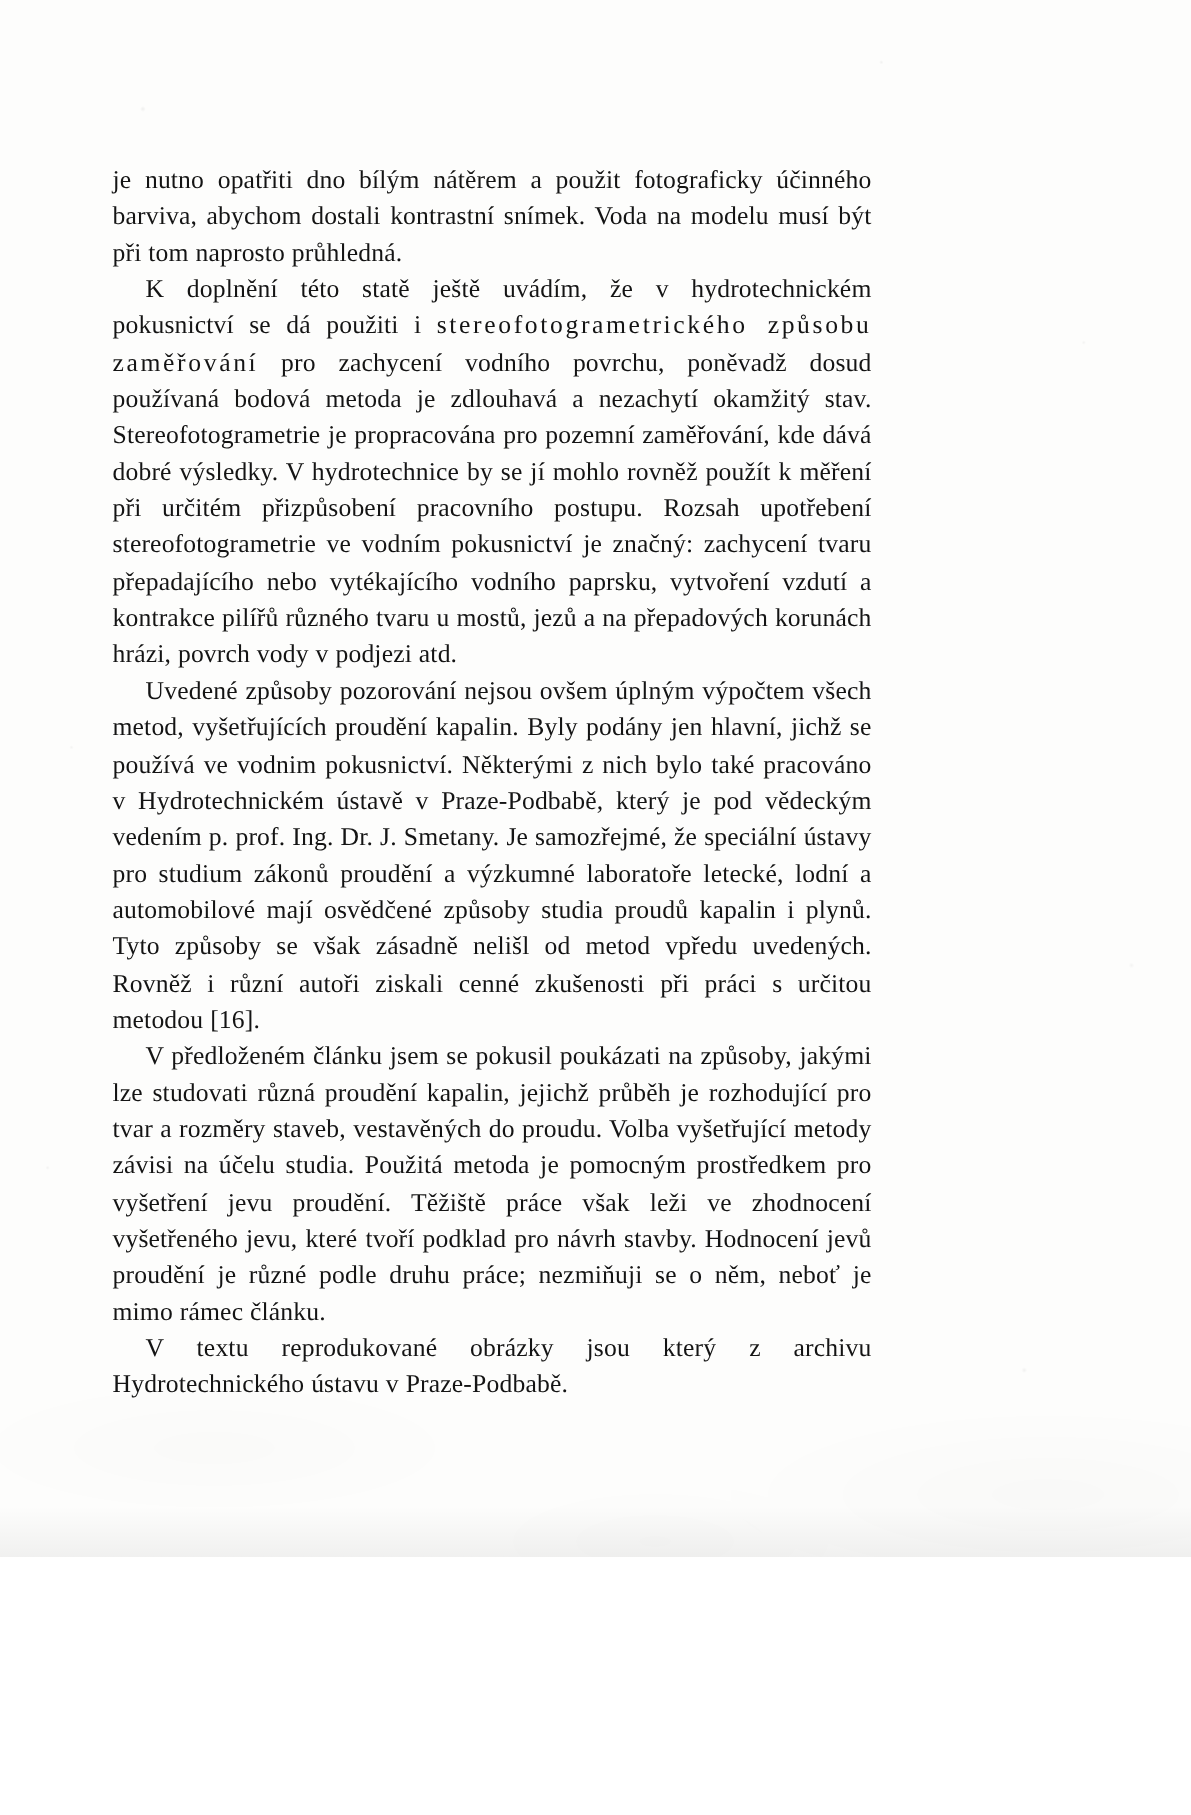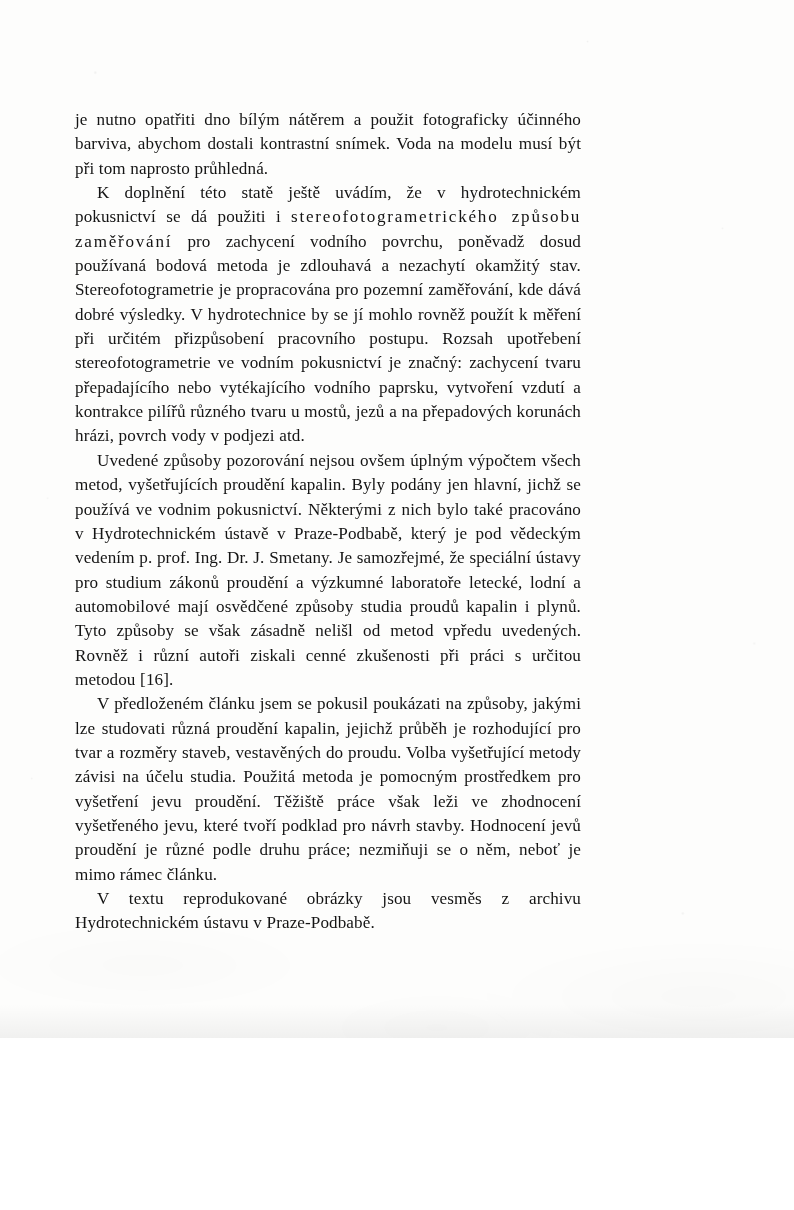--- a/index.html
+++ b/index.html
@@ -95,21 +95,21 @@
   <div id="text-column">
 
     <p class="para">je nutno opatřiti dno bílým nátěrem a použit fotograficky účinného barviva, abychom dostali kontrastní snímek. Voda na modelu musí být při tom naprosto průhledná.</p>
 
     <p class="para indent"><span>K doplnění této statě ještě uvádím, že v hydrotechnickém pokusnictví se dá použiti i </span><span class="spaced">stereofotogrametrického způsobu zaměřování</span><span> pro zachycení vodního povrchu, poněvadž dosud používaná bodová metoda je zdlouhavá a nezachytí okamžitý stav. Stereofotogrametrie je propracována pro pozemní zaměřování, kde dává dobré výsledky. V hydrotechnice by se jí mohlo rovněž použít k měření při určitém přizpůsobení pracovního postupu. Rozsah upotřebení stereofotogrametrie ve vodním pokusnictví je značný: zachycení tvaru přepadajícího nebo vytékajícího vodního paprsku, vytvoření vzdutí a kontrakce pilířů různého tvaru u mostů, jezů a na přepadových korunách hrázi, povrch vody v podjezi atd.</span></p>
 
     <p class="para indent">Uvedené způsoby pozorování nejsou ovšem úplným výpočtem všech metod, vyšetřujících proudění kapalin. Byly podány jen hlavní, jichž se používá ve vodnim pokusnictví. Některými z nich bylo také pracováno v Hydrotechnickém ústavě v Praze-Podbabě, který je pod vědeckým vedením p. prof. Ing. Dr. J. Smetany. Je samozřejmé, že speciální ústavy pro studium zákonů proudění a výzkumné laboratoře letecké, lodní a automobilové mají osvědčené způsoby studia proudů kapalin i plynů. Tyto způsoby se však zásadně nelišl od metod vpředu uvedených. Rovněž i různí autoři ziskali cenné zkušenosti při práci s určitou metodou [16].</p>
 
     <p class="para indent">V předloženém článku jsem se pokusil poukázati na způsoby, jakými lze studovati různá proudění kapalin, jejichž průběh je rozhodující pro tvar a rozměry staveb, vestavěných do proudu. Volba vyšetřující metody závisi na účelu studia. Použitá metoda je pomocným prostředkem pro vyšetření jevu proudění. Těžiště práce však leži ve zhodnocení vyšetřeného jevu, které tvoří podklad pro návrh stavby. Hodnocení jevů proudění je různé podle druhu práce; nezmiňuji se o něm, neboť je mimo rámec článku.</p>
 
-    <p class="para indent">V textu reprodukované obrázky jsou vesměs z archivu Hydrotechnickém ústavu v Praze-Podbabě.</p>
+    <p class="para indent">V textu reprodukované obrázky jsou který z archivu Hydrotechnického ústavu v Praze-Podbabě.</p>
 
   </div>
 
   <div id="page-number">29</div>
 
   <div id="paper-grain"></div>
   <div id="bottom-smudge"></div>
 
 </div>
 

